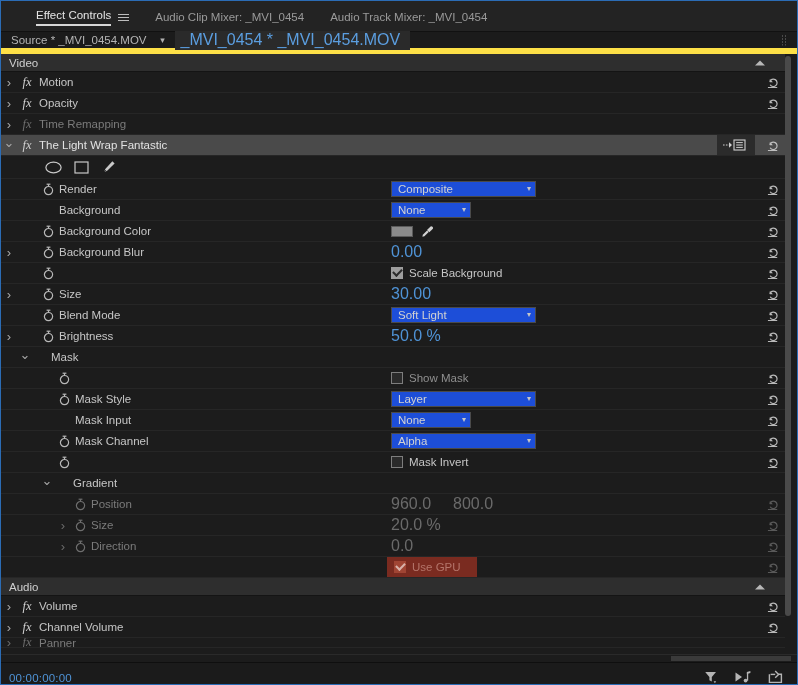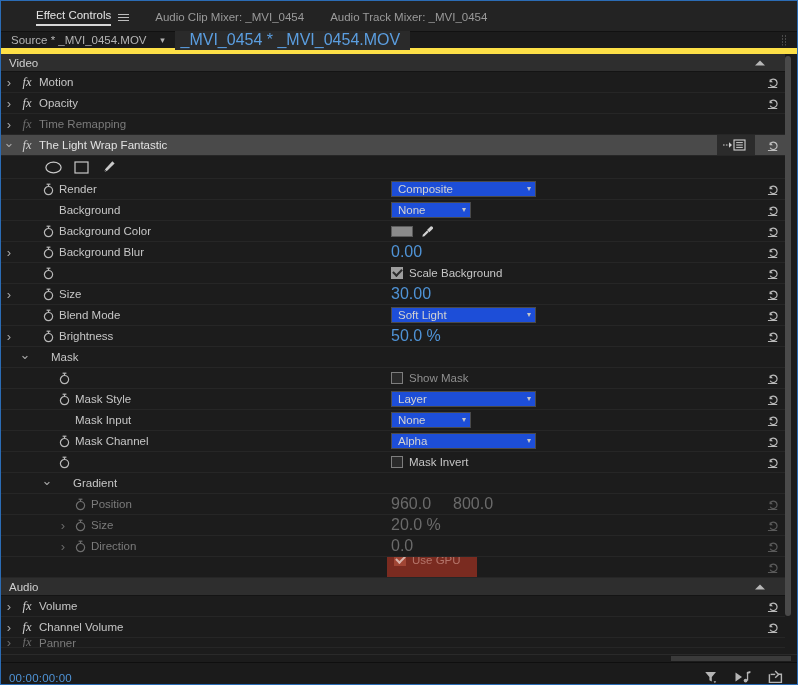--- a/index.html
+++ b/index.html
@@ -216,21 +216,21 @@
   .cb.checked::after {
     content:""; width:7px; height:4px;
     border-left:2px solid #2b2b2b; border-bottom:2px solid #2b2b2b;
     transform: rotate(-45deg) translate(1px,-1px);
   }
   .cblabel { color:#c6c6c6; font-size:11.5px; }
   .cblabel.dim { color:#8f8f8f; }
 
   
   .gpu-pill {
-    display:flex; gap:6px;
+    display:flex; align-items:center; gap:6px;
     background:#7a2b20;
     height:27px;
     padding: 0 16px 0 7px;
     margin-left: -4px;
   }
   .gpu-pill .cb { border-color:#a8554a; background:#8c3628; }
   .gpu-pill .cb.checked { background:#a04534; border-color:#a04534; }
   .gpu-pill .cb.checked::after { border-color:#d8b2aa; }
   .gpu-pill .cblabel { color:#b4756a; }
 

